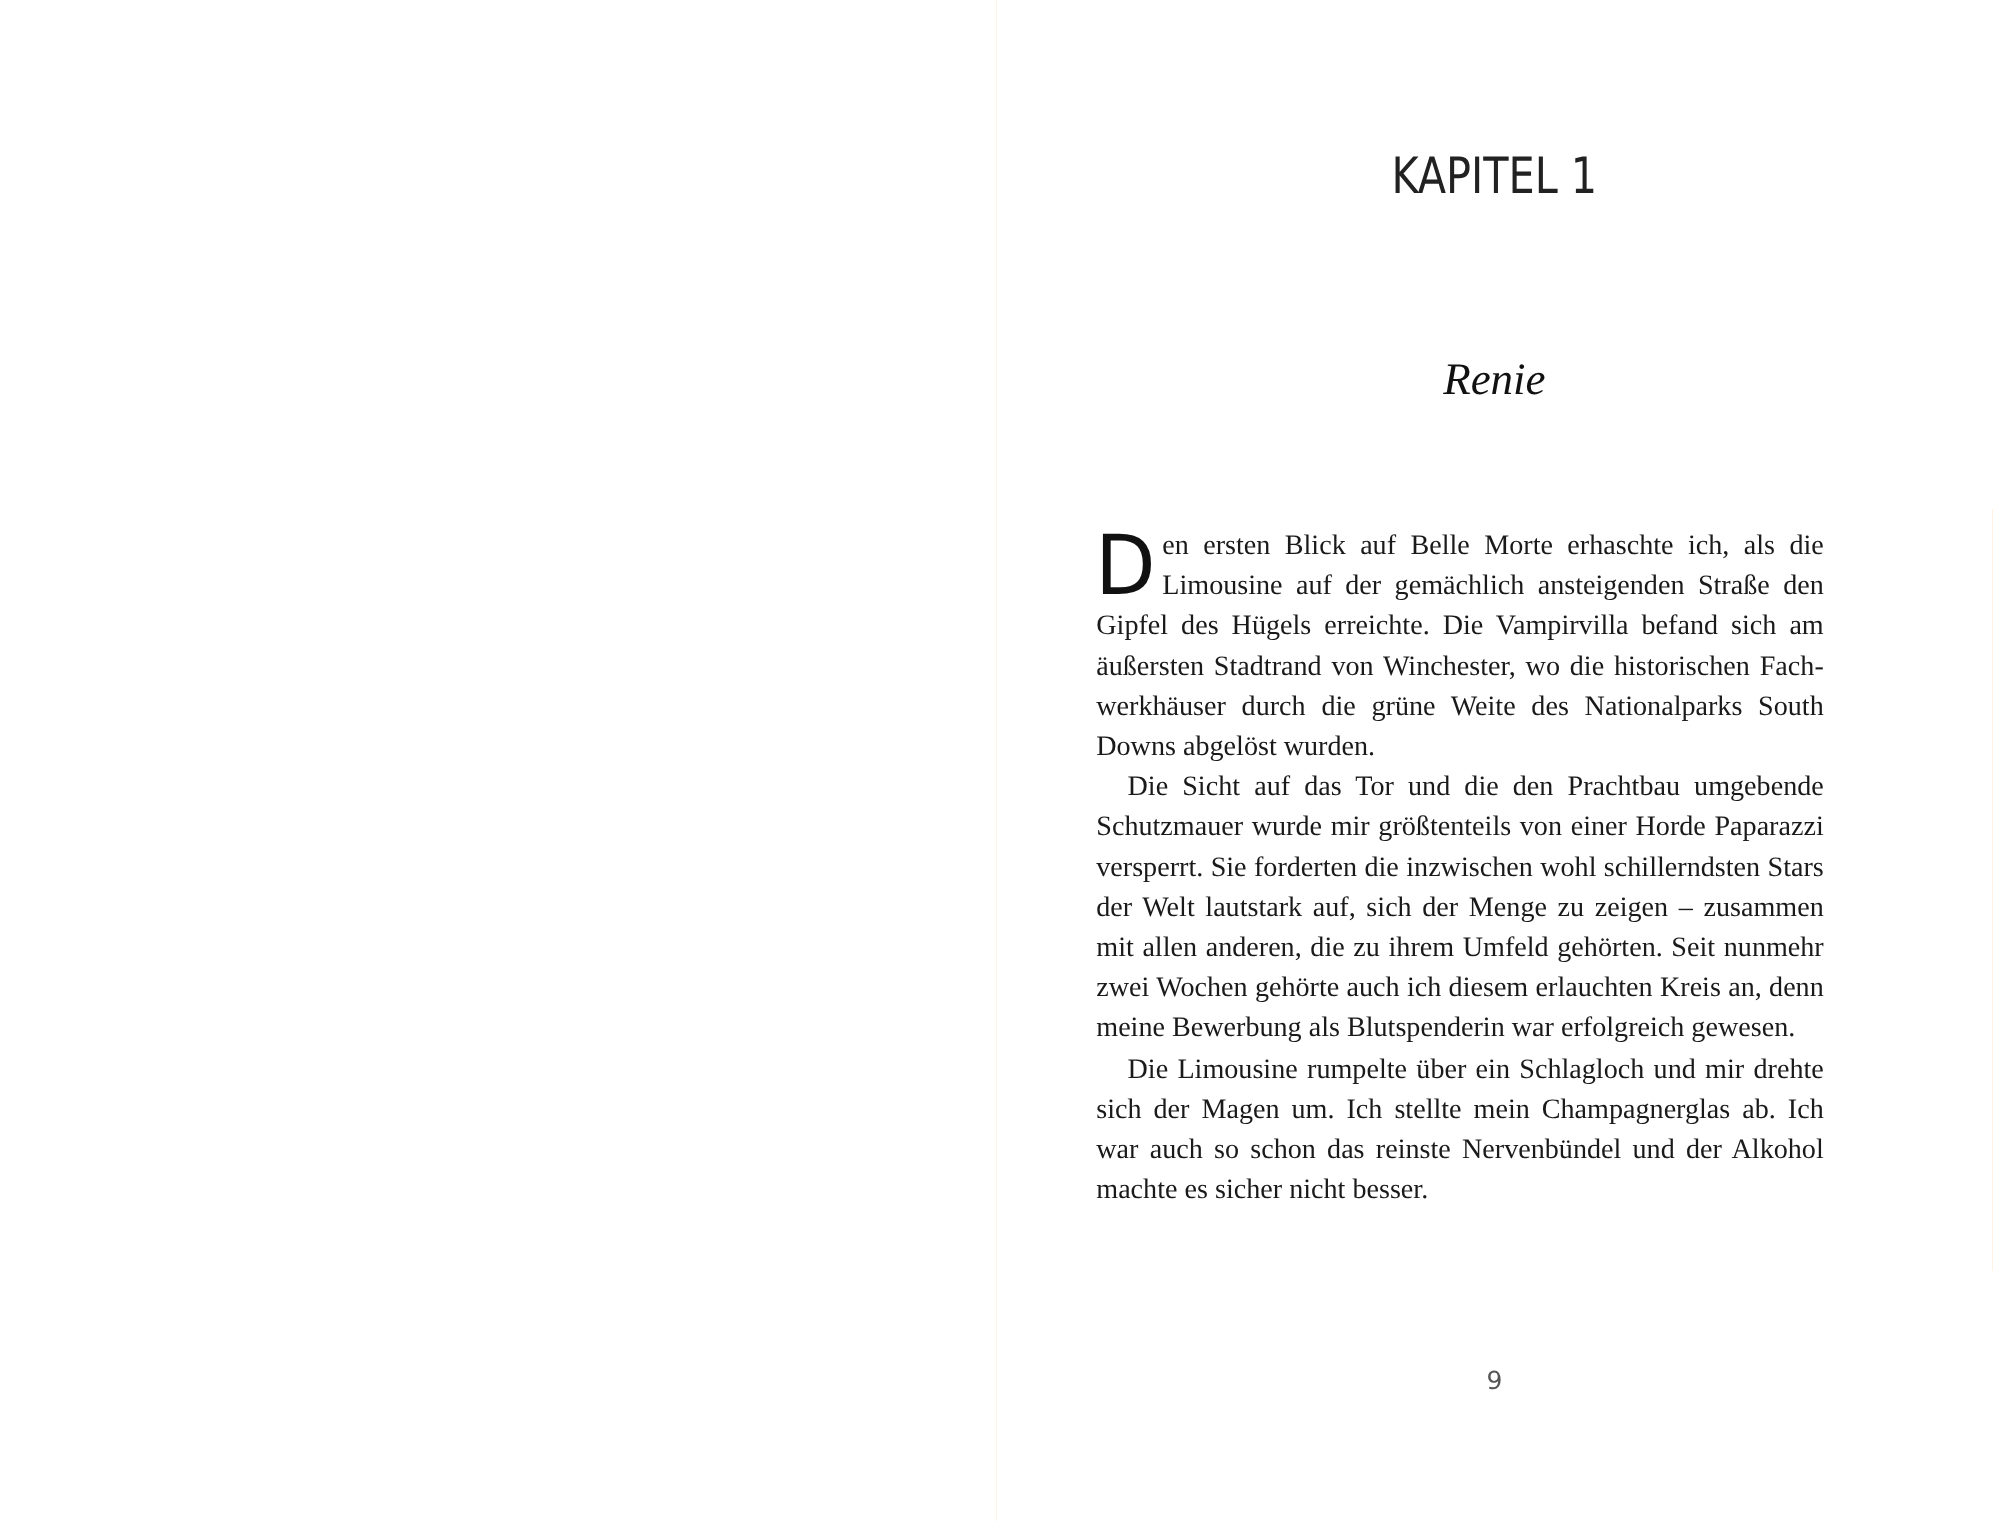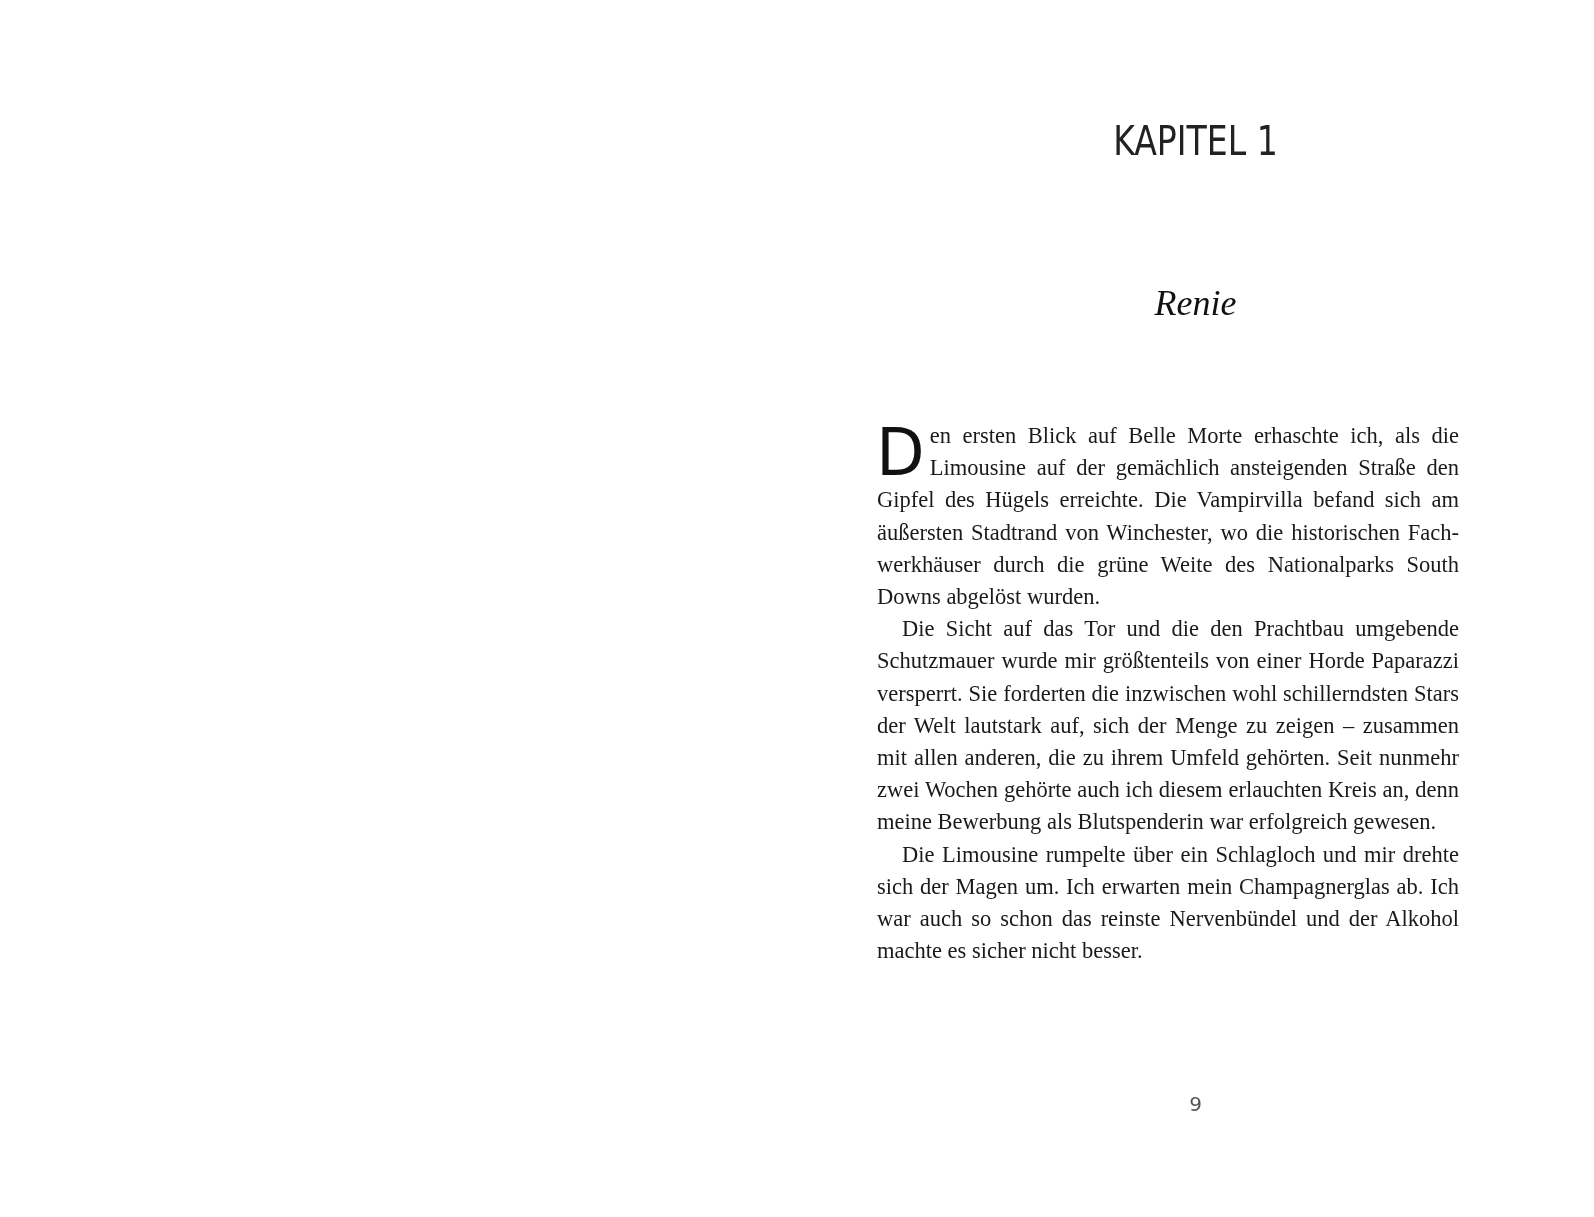--- a/index.html
+++ b/index.html
@@ -60,18 +60,18 @@
 <div class="spread">
   <div class="page-left"></div>
 
   <div class="page-right">
     <div class="chapter-title"><span>KAPITEL 1</span></div>
     <div class="pov-name">Renie</div>
 
     <div class="body-text">
       <p class="first"><span class="dropcap">D</span><span>en ersten Blick auf Belle Morte erhaschte ich, als die Limousine auf der gemächlich ansteigenden Straße den Gipfel des Hügels erreichte. Die Vampirvilla befand sich am äußersten Stadtrand von Winchester, wo die historischen Fach­werkhäuser durch die grüne Weite des Nationalparks South Downs abgelöst wurden.</span></p>
       <p>Die Sicht auf das Tor und die den Prachtbau umgebende Schutzmauer wurde mir größtenteils von einer Horde Papa­razzi versperrt. Sie forderten die inzwischen wohl schillerndsten Stars der Welt lautstark auf, sich der Menge zu zeigen – zusam­men mit allen anderen, die zu ihrem Umfeld gehörten. Seit nun­mehr zwei Wochen gehörte auch ich diesem erlauchten Kreis an, denn meine Bewerbung als Blutspenderin war erfolgreich gewesen.</p>
-      <p>Die Limousine rumpelte über ein Schlagloch und mir drehte sich der Magen um. Ich erwarten mein Champagnerglas ab. Ich war auch so schon das reinste Nervenbündel und der Alkohol machte es sicher nicht besser.</p>
+      <p>Die Limousine rumpelte über ein Schlagloch und mir drehte sich der Magen um. Ich stellte mein Champagnerglas ab. Ich war auch so schon das reinste Nervenbündel und der Alkohol machte es sicher nicht besser.</p>
     </div>
 
     <div class="page-number">9</div>
   </div>
 </div>
 
 </body></html>

